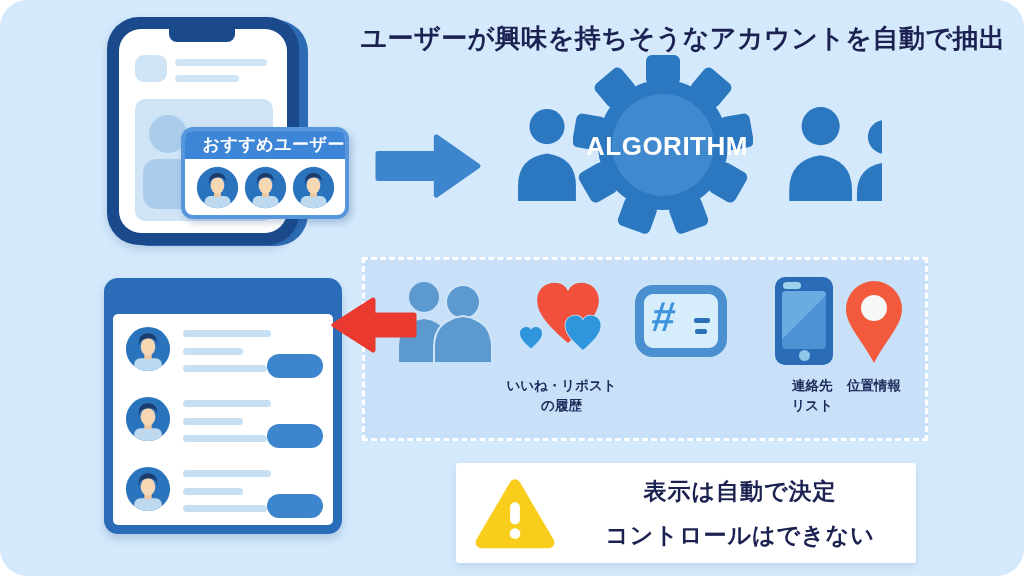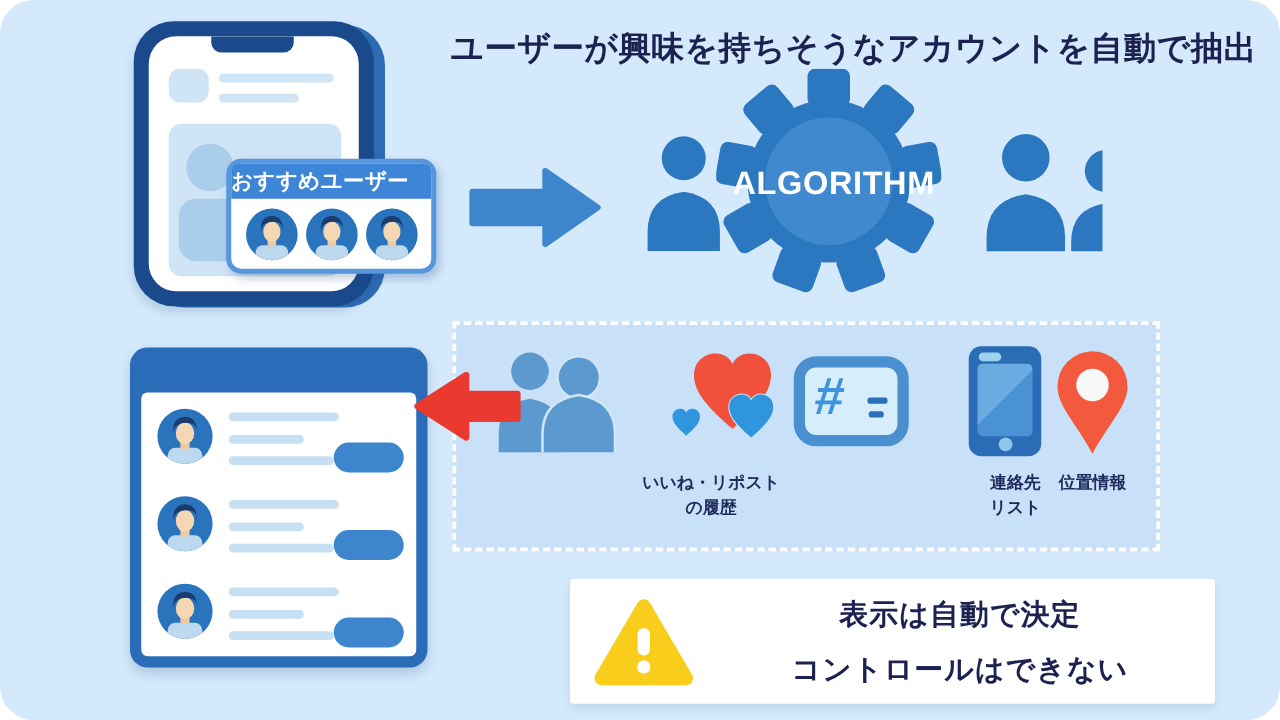--- a/index.html
+++ b/index.html
@@ -18,21 +18,21 @@
   .ph-line{position:absolute;height:7px;border-radius:4px;background:#cfe4f5;}
   .ph-line1{left:56px;top:30px;width:92px;}
   .ph-line2{left:56px;top:46px;width:64px;}
   .ph-block{position:absolute;left:16px;top:70px;width:138px;height:122px;border-radius:10px;background:#cfe4f5;}
   .ph-block-circle{position:absolute;left:14px;top:16px;width:38px;height:38px;border-radius:50%;background:#aacdeb;}
   .ph-block-body{position:absolute;left:8px;top:60px;width:52px;height:50px;border-radius:14px;background:#aacdeb;}
   
   .reco-card{position:absolute;left:181px;top:127px;width:168px;height:92px;background:#ffffff;
              border:4px solid #5596dc;border-radius:12px;box-shadow:3px 4px 7px rgba(30,70,130,0.25);z-index:4;box-sizing:border-box;}
   .reco-header{position:absolute;left:0;top:0;right:0;height:28px;background:#3d85d6;border-radius:7px 7px 0 0;
-               color:#ffffff;font-size:17px;font-weight:700;text-align:left;line-height:28px;letter-spacing:0.5px;}
+               color:#ffffff;font-size:17px;font-weight:700;text-align:right;line-height:28px;letter-spacing:0.5px;}
   .reco-avatars{position:absolute;left:0;right:0;top:30px;bottom:2px;display:flex;justify-content:space-around;align-items:center;padding:0 8px;}
   .avatar{display:block;}
   .av42{width:43px;height:43px;}
   .av46{width:46px;height:46px;}
   
   .arrow-right{position:absolute;left:372px;top:131px;width:112px;height:70px;}
   .arrow-left{position:absolute;left:328px;top:294px;width:90px;height:62px;z-index:6;}
   
   .person-left{position:absolute;left:516px;top:108px;width:62px;height:93px;}
   .gear{position:absolute;left:573px;top:55px;width:180px;height:180px;}
@@ -53,38 +53,38 @@
   .row-line.l3{top:47px;width:84px;}
   .row-pill{position:absolute;right:0px;top:36px;width:56px;height:24px;border-radius:12px;background:#3d85cc;}
   
   .factors-box{position:absolute;left:362px;top:257px;width:566px;height:184px;border:3px dashed #ffffff;
                background:rgba(173,209,242,0.32);box-sizing:border-box;}
   .fcol{position:absolute;top:10px;height:164px;display:flex;flex-direction:column;align-items:center;}
   .ficon{height:102px;display:flex;align-items:center;justify-content:center;}
   .flabel{margin-top:4px;font-size:13.5px;font-weight:700;color:#1e2a5a;line-height:1.45;text-align:center;white-space:nowrap;}
   .flabel span{display:block;}
   .fcol1{left:6px;width:148px;}
-  .fcol2{left:134px;width:125px;align-items:flex-end;}
+  .fcol2{left:134px;width:125px;}
   .fcol3{left:252px;width:128px;}
   .fcol4{left:370px;width:98px;align-items:flex-end;}
   .fcol5{left:458px;width:102px;align-items:center;}
   
   .hash-box{position:relative;width:92px;height:72px;border:9px solid #4a90d0;border-radius:18px;background:#d6edfb;box-sizing:border-box;}
   .hash-glyph{position:absolute;left:8px;top:2px;font-size:42px;font-weight:700;color:#3d94dd;transform:skewX(-6deg);line-height:1;}
   .hash-dash{position:absolute;background:#2a70b8;border-radius:2px;height:5px;}
   .hash-dash.d1{right:8px;top:24px;width:16px;}
   .hash-dash.d2{right:11px;top:35px;width:12px;}
   
   .cphone{position:relative;width:58px;height:88px;background:#2a6cb5;border-radius:10px;}
   .cphone-screen{position:absolute;left:7px;top:14px;width:44px;height:58px;border-radius:4px;
                  background:linear-gradient(135deg,#6aabe2 0 48%,#4b92d4 48%);}
   .cphone-speaker{position:absolute;left:8px;top:5px;width:18px;height:7px;border-radius:4px;background:#9fd2ee;}
   .cphone-home{position:absolute;left:24px;bottom:4px;width:11px;height:11px;border-radius:50%;background:#8ec6ea;}
   
-  .warn-box{position:absolute;left:456px;top:463px;width:516px;height:100px;background:#ffffff;border-radius:3px;
+  .warn-box{position:absolute;left:456px;top:463px;width:460px;height:100px;background:#ffffff;border-radius:3px;
             box-shadow:0 3px 7px rgba(30,70,130,0.12);}
   .warn-tri{position:absolute;left:18px;top:13px;width:82px;height:74px;}
   .warn-text{position:absolute;left:120px;right:12px;top:0;height:100%;display:flex;flex-direction:column;
              justify-content:center;gap:13px;text-align:center;}
   .warn-line{font-size:23px;font-weight:700;color:#1b2150;letter-spacing:1px;}
   .defs-hidden{position:absolute;width:0;height:0;overflow:hidden;}
 </style>
 </head>
 <body>
 

